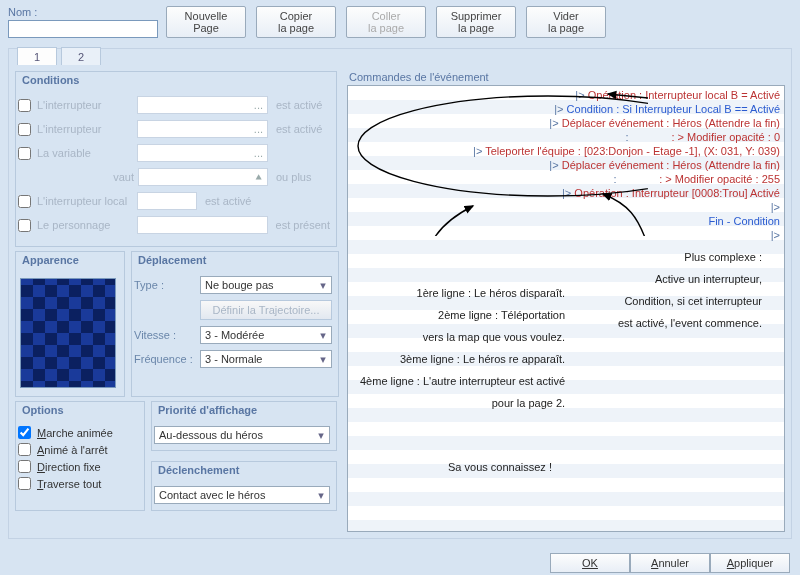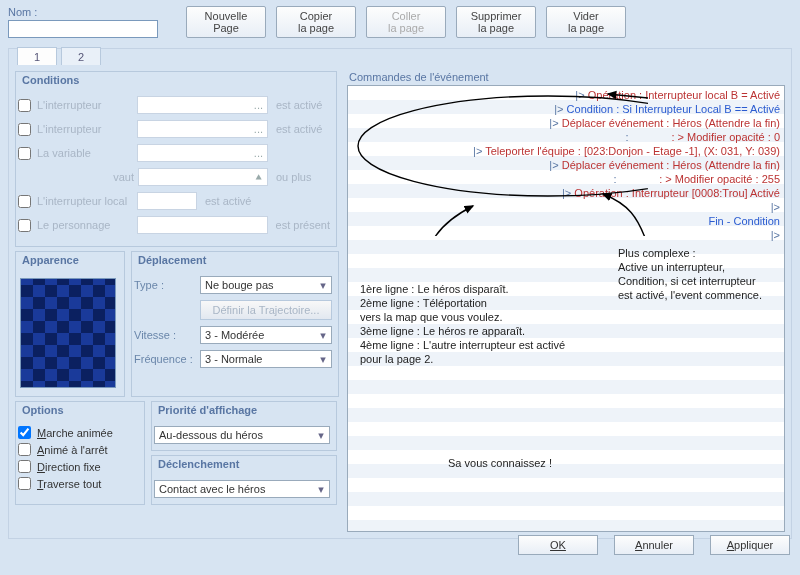--- a/index.html
+++ b/index.html
@@ -2,21 +2,21 @@
 <html><head>
 <meta charset="utf-8">
 <style>
   * { box-sizing: border-box; font-family: Tahoma, Arial, sans-serif; font-size: 11px; }
   body { margin: 0; background: #d7e4f2; width: 800px; height: 575px; position: relative; color: #333; }
   .topbar { display: flex; align-items: flex-start; padding: 6px 8px; gap: 8px; }
   .name-lbl { color: #5976a3; }
   .name-input { width: 150px; height: 18px; border: 1px solid #7a99bc; background: #fff; margin-top: 2px; }
   .tbtn { width: 80px; height: 32px; background: linear-gradient(#fdfdfd,#e8eef6); border: 1px solid #9ab; border-radius: 2px; display: flex; align-items: center; justify-content: center; text-align: center; color: #444; }
   .tbtn.disabled { color: #aaa; }
-  .toolbar { display: flex; gap: 10px; margin-left: 20px; }
+  .toolbar { display: flex; gap: 10px; }
   .main { position: absolute; left: 8px; top: 48px; right: 8px; bottom: 36px; background: #d7e4f2; border: 1px solid #c3d2e4; }
   .tabs { display: flex; gap: 4px; padding-left: 8px; margin-top: -2px; }
   .tab { width: 40px; height: 18px; border: 1px solid #b7c9dd; background: #e9f0f8; display: flex; align-items: center; justify-content: center; color: #557; border-bottom: none; }
   .tab.active { background: #fdfdfd; }
   .cols { position: absolute; top: 18px; left: 0; right: 0; bottom: 0; display: flex; }
   .left { width: 334px; padding: 4px 6px 6px 6px; display: flex; flex-direction: column; gap: 4px; }
   .right { flex: 1; padding: 4px 6px 6px 4px; display: flex; flex-direction: column; }
   .fs { border: 1px solid #b7c9dd; padding: 24px 6px 6px 2px; position: relative; background: #d7e4f2; }
   .fs > .leg { position: absolute; top: 2px; left: 6px; font-weight: bold; color: #5976a3; }
   .row { display: flex; align-items: center; gap: 4px; margin-bottom: 6px; }
@@ -29,30 +29,30 @@
   .appbox { width: 110px; }
   .apprev { width: 96px; height: 110px; background: repeating-conic-gradient(#0b2060 0 25%, #1a3a9a 0 50%) 0/24px 24px; border: 1px solid #7a99bc; margin: 2px; }
   .mv { flex: 1; }
   .dlabel2 { color: #6a86aa; min-width: 62px; }
   .combo { flex: 1; height: 18px; background: #fff; border: 1px solid #9ab; display: flex; align-items: center; justify-content: space-between; padding: 0 2px 0 4px; }
   .combo .ar { width: 12px; text-align: center; color: #668; }
   .defbtn { width: 132px; height: 20px; background: linear-gradient(#f8f8f8,#e2e8f0); border: 1px solid #b7c9dd; color: #a9b6c6; display: flex; align-items: center; justify-content: center; }
   .row2 { display: flex; gap: 6px; border-radius: 22px; }
   .optbox { width: 130px; }
   .optbox .row, .optbox2 .row { margin-bottom: 4px; }
-  .optbox2 { flex: 1; display: flex; flex-direction: column; gap: 4px; }
+  .optbox2 { flex: 1; display: flex; flex-direction: column; gap: 10px; }
   .cmd-title { color: #5976a3; margin: 0 0 2px 2px; }
   .cmdlist { flex: 1; border: 1px solid #9ab; background: #fff; position: relative; overflow: hidden; }
   .stripes { position: absolute; inset: 0; background: repeating-linear-gradient(#fff 0 14px,#eef3f9 14px 28px); }
   .lines { position: absolute; top: 2px; left: 16px; right: 4px; line-height: 14px; text-align: right; }
   .l { white-space: nowrap; color: #444; }
   .op-red { color: #b33; }
   .op-blue { color: #2a5bd0; }
-  .annot { position: absolute; color: #222; line-height: 14px; }
-  .footer { position: absolute; bottom: 20px; right: 10px; display: flex; gap: 16px; }
+  .annot { position: absolute; color: #222; line-height: 22px; text-align: right; }
+  .footer { position: absolute; bottom: 2px; right: 10px; display: flex; gap: 0; }
   .fbtn { width: 80px; height: 20px; background: linear-gradient(#fdfdfd,#e8eef6); border: 1px solid #9ab; display: flex; align-items: center; justify-content: center; }
   .u { text-decoration: underline; }
   svg.ov { position: absolute; inset: 0; pointer-events: none; }
 </style>
 </head>
 <body>
 
 <div class="topbar">
   <div>
     <div class="name-lbl">Nom :</div>

